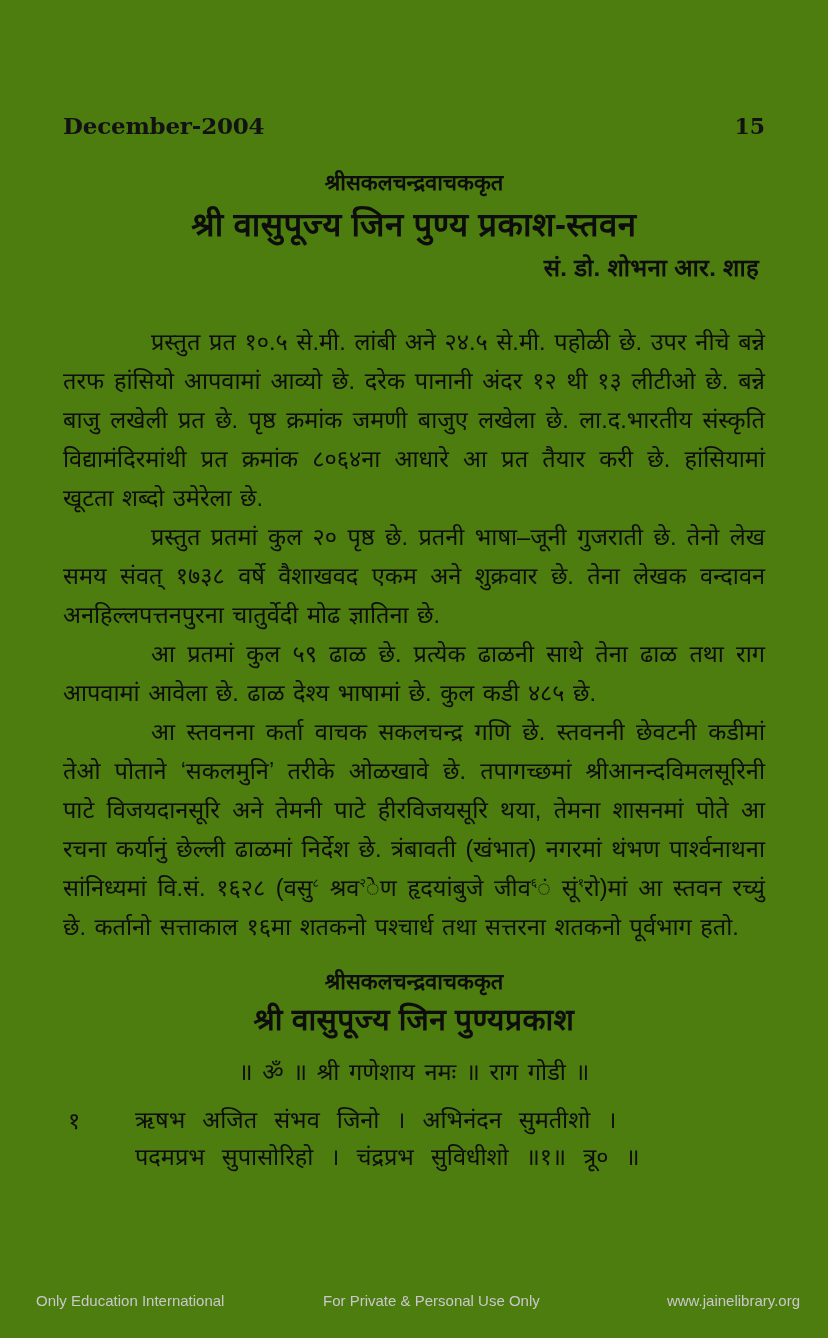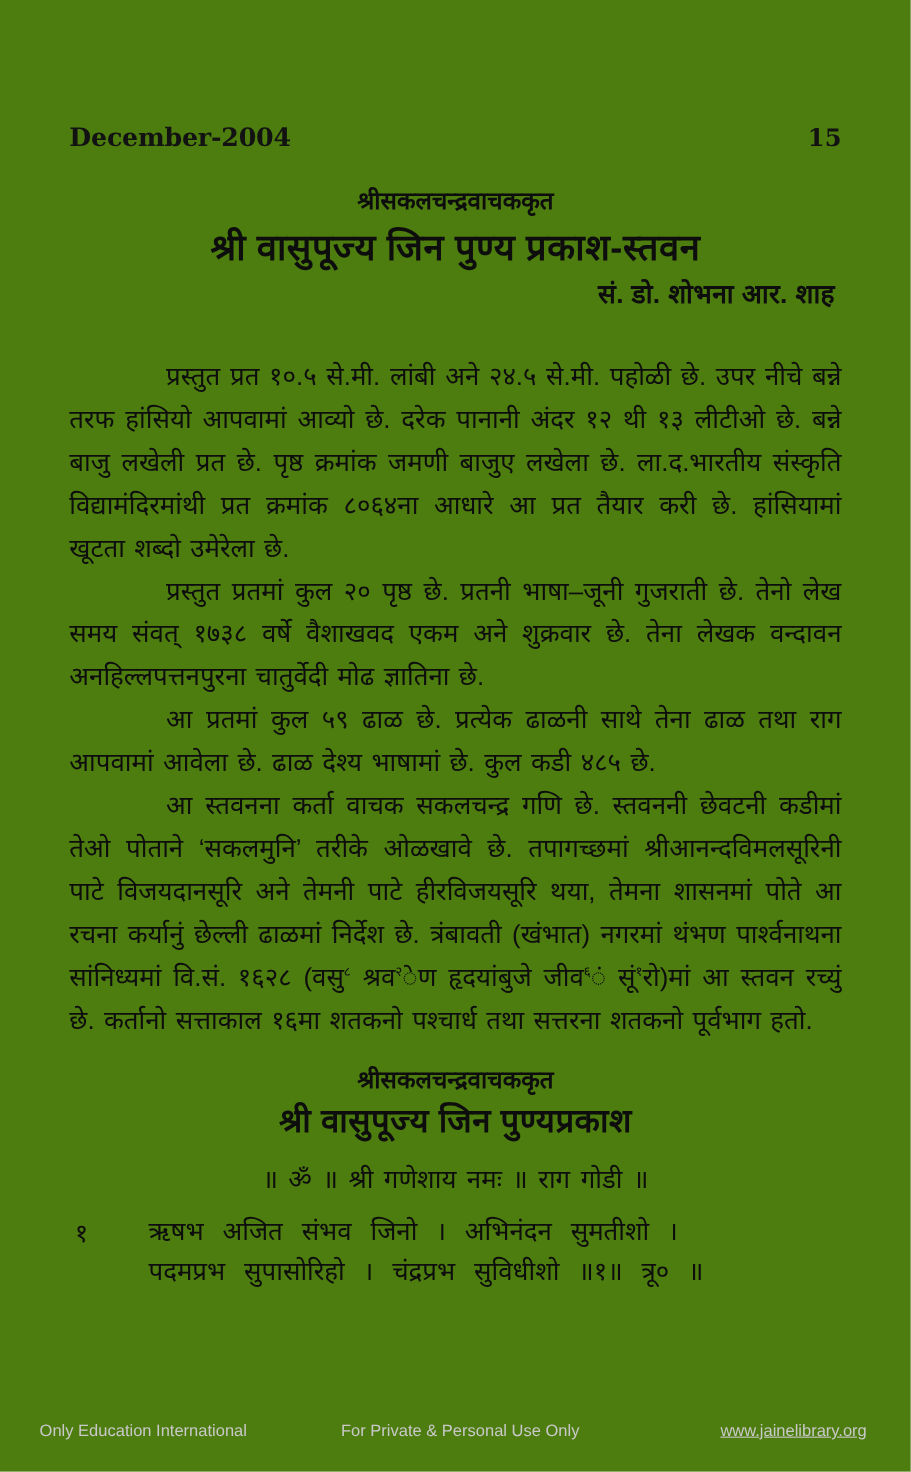--- a/index.html
+++ b/index.html
@@ -159,22 +159,22 @@
     left: 0;
     right: 0;
     top: 1292px;
     height: 30px;
     color: #c9c9c9;
     font-family: "Liberation Sans", sans-serif;
     font-size: 15px;
   }
   .footer span { position: absolute; top: 0; white-space: nowrap; }
   .f-left   { left: 36px; }
-  .f-center { left: 310px; }
-  .f-right  { right: 40px; text-decoration: underline; }
+  .f-center { left: 323px; }
+  .f-right  { right: 28px; }
 </style>
 </head>
 <body>
 
 <div class="page">
 
   <div class="runhead">
     <div class="runhead-date">December-2004</div>
     <div class="runhead-page">15</div>
   </div>

